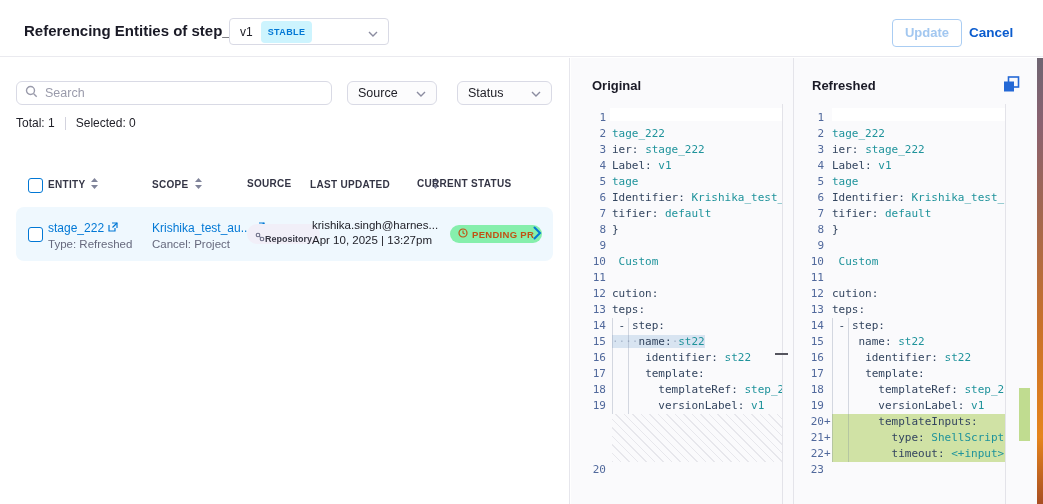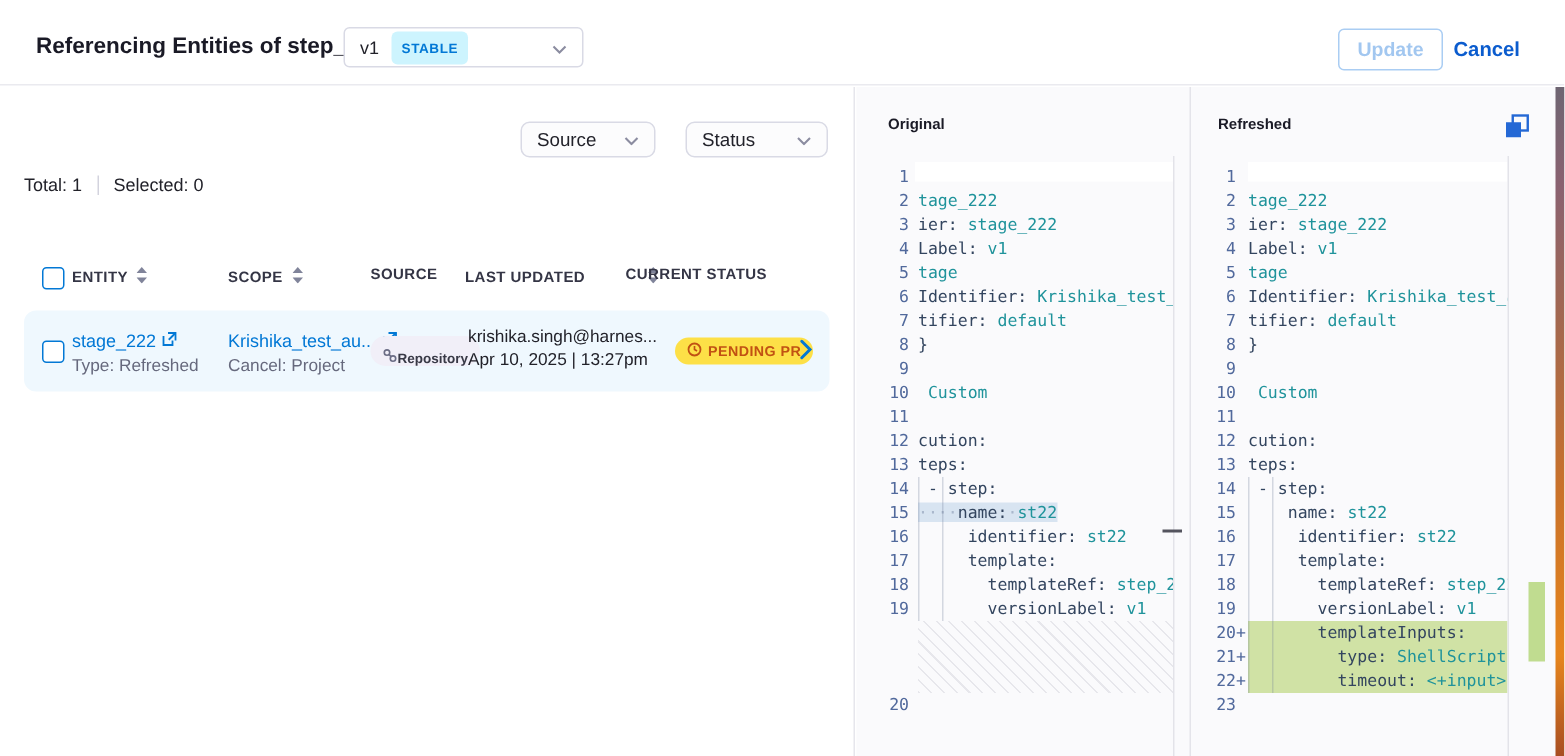--- a/index.html
+++ b/index.html
@@ -32,26 +32,26 @@
   #totals .vbar { width:1px; height:13px; background:#d3d3de; margin:0 10px; }
 
   
   .th { position:absolute; top:120px; font-size:10px; font-weight:bold; letter-spacing:.3px; color:#343545; display:flex; align-items:center; }
   .checkbox { width:15px; height:15px; border:1.5px solid #0278d5; border-radius:3px; background:#fff; }
   #row { position:absolute; left:16px; top:149px; width:537px; height:54px; background:#eff8fe; border-radius:8px; cursor:pointer; }
   .link { color:#0278d5; font-size:12px; font-weight:500; display:inline-flex; align-items:center; gap:4px; }
   .sub { color:#66697d; font-size:11.5px; }
   .cellline { color:#22222a; font-size:11.5px; }
   #source-badge { position:absolute; left:231px; top:17px; height:20px; background:#f1eff8; border-radius:10px; display:flex; align-items:flex-end; padding:0 8px; gap:0; font-size:9px; font-weight:bold; color:#383946; }
-  #status-pill { position:absolute; left:434px; top:18px; height:18px; background:#fde047; border-radius:9px; display:flex; align-items:center; padding:0 8px; gap:4px; font-size:9.5px; font-weight:bold; letter-spacing:.3px; color:#c15113; }
+  #status-pill { position:absolute; left:434px; top:18px; height:18px; background:#86efac; border-radius:9px; display:flex; align-items:center; padding:0 8px; gap:4px; font-size:9.5px; font-weight:bold; letter-spacing:.3px; color:#c15113; }
   .sorticon { margin-left:6px; display:inline-block; }
 
   
   #right-panel { position:absolute; left:571px; top:58px; width:472px; height:446px; background:#fafafc; }
-  .panel-title { position:absolute; top:20px; font-size:10px; font-weight:bold; color:#1a1a26; }
+  .panel-title { position:absolute; top:20px; font-size:13px; font-weight:bold; color:#1a1a26; }
   #orig-title { left:21px; }
   #refr-title { left:241px; }
   #copy-icon { position:absolute; left:432px; top:18px; cursor:pointer; }
   #panel-divider { position:absolute; left:222px; top:0; width:1px; height:446px; background:#e4e4ea; }
   .ed-border { position:absolute; top:46px; width:1px; height:400px; background:#e3e3e9; }
   #orig-rborder { left:211px; }
   #refr-rborder { left:434px; }
   .topbar { position:absolute; top:50px; height:13px; background:#fff; }
   #orig-topbar { left:39px; width:172px; }
   #refr-topbar { left:261px; width:173px; }
@@ -93,20 +93,29 @@
         </svg>
     </span>
   </div>
 
   <div id="update-btn">Update</div>
   <div id="cancel-btn">Cancel</div>
 </div>
 
 <div id="left-panel">
 
+  <div id="search-box">
+    <span>
+      <svg width="13" height="13" viewBox="0 0 13 13">
+          <circle cx="5.5" cy="5.5" r="4" fill="none" stroke="#9a9bab" stroke-width="1.4"></circle>
+          <path d="M8.7 8.7l3 3" stroke="#9a9bab" stroke-width="1.4"></path>
+        </svg>
+    </span>
+    <span id="search-placeholder">Search</span>
+  </div>
 
   <div id="source-select" class="filter-select">
     <span class="lbl">Source</span>
     <span><svg width="10" height="6" viewBox="0 0 10 6">
           <path d="M1 1l4 4 4-4" fill="none" stroke="#8b8ca0" stroke-width="1.4"></path>
         </svg></span>
   </div>
   <div id="status-select" class="filter-select">
     <span class="lbl">Status</span>
     <span><svg width="10" height="6" viewBox="0 0 10 6">

